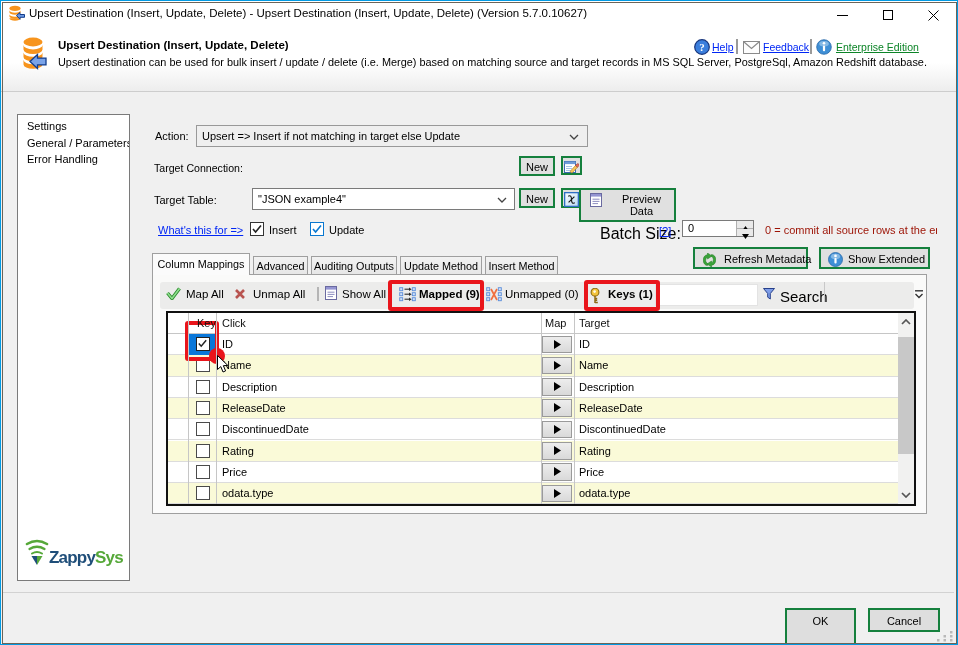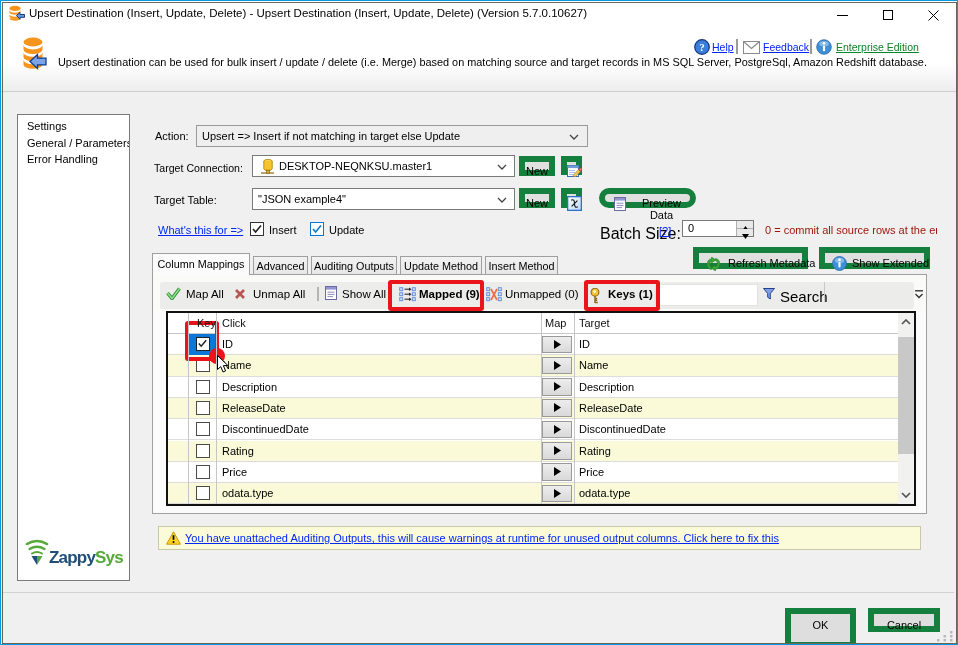--- a/index.html
+++ b/index.html
@@ -20,21 +20,21 @@
 .blink { font-size:11px; text-decoration:underline; color:#0026f5; }
 .bsep { position:absolute; top:39px; width:2px; height:15px; background:#9a9a9a; }
 
 #sidelist { position:absolute; left:17px; top:114px; width:113px; height:467px; background:#fff; border:1px solid #7a7a7a; overflow:hidden; }
 #sidelist .it { padding:1px 0 1px 9px; line-height:14.5px; white-space:nowrap; }
 
 .lbl { position:absolute; font-size:11px; white-space:nowrap; }
 .combo { position:absolute; background:#fff; border:1px solid #7a7a7a; }
 .combo .txt { position:absolute; left:5px; top:4px; font-size:11px; white-space:nowrap; }
 .chev { position:absolute; }
-.btn { position:absolute; background:#e0e0e0; border:6px solid #15803d; font-size:11px; text-align:center; }
+.btn { position:absolute; background:#e0e0e0; border:2px solid #15803d; font-size:11px; text-align:center; }
 .cb { position:absolute; width:14px; height:14px; background:#fff; border:1px solid #333; }
 
 .tab { position:absolute; border:1px solid #9f9f9f; border-bottom:none; background:linear-gradient(#f2f2f2,#e6e6e6); font-size:10.8px; text-align:center; }
 #panel { position:absolute; left:152px; top:274px; width:775px; height:240px; background:#fbfbfb; border:1px solid #9f9f9f; }
 
 #grid { position:absolute; left:166px; top:311px; width:750px; height:195px; background:#fff; border:2px solid #111; }
 
 #warn { position:absolute; left:158px; top:526px; width:763px; height:24px; background:#fbfbd9; border:1px solid #c9c9a8; }
 
 #footline { position:absolute; left:2px; top:592px; width:952px; height:1px; background:#d2d2d2; }
@@ -72,20 +72,21 @@
         </svg>
   </div>
   <div id="banner">
     <svg width="28" height="36" viewBox="0 0 28 36" style="position:absolute; left:21px; top:9px;">
       <ellipse cx="12" cy="5" rx="9.5" ry="4.4" fill="#f7941d"></ellipse>
       <path d="M2.5 8 a9.5 4.4 0 0 0 19 0 v4.6 a9.5 4.4 0 0 1 -19 0 Z" fill="#f7941d"></path>
       <path d="M2.5 15.4 a9.5 4.4 0 0 0 19 0 v4.6 a9.5 4.4 0 0 1 -19 0 Z" fill="#f7941d"></path>
       <path d="M2.5 22.8 a9.5 4.4 0 0 0 19 0 v4.6 a9.5 4.4 0 0 1 -19 0 Z" fill="#f7941d"></path>
       <path d="M9 24.5 L16.5 17.5 v3.6 h8.5 v6.8 h-8.5 v3.6 Z" fill="#7aa3e8" stroke="#123d8c" stroke-width="1.3"></path>
     </svg>
+    <div class="btitle">Upsert Destination (Insert, Update, Delete)</div>
     <div class="bdesc">Upsert destination can be used for bulk insert / update / delete (i.e. Merge) based on matching source and target records in MS SQL Server, PostgreSql, Amazon Redshift database.</div>
     <svg width="16" height="16" viewBox="0 0 16 16" style="position:absolute; left:694px; top:11px;">
       <circle cx="8" cy="8" r="7.3" fill="#3a7edc" stroke="#17357c" stroke-width="1.2"></circle>
       <text x="8" y="12" font-size="11" font-weight="bold" fill="#fff" text-anchor="middle" font-family="Liberation Serif, serif">?</text>
     </svg>
     <a class="blink" style="position:absolute; left:712px; top:13px; font-size:10.5px;">Help</a>
     <div class="bsep" style="left:736px; top:11px;"></div>
     <svg width="17" height="13" viewBox="0 0 17 13" style="position:absolute; left:743px; top:13px;">
       <rect x="0.5" y="0.5" width="16" height="12" fill="#fdfdfd" stroke="#8a8a8a"></rect>
       <path d="M1 1 L8.5 7.5 L16 1" fill="none" stroke="#8a8a8a" stroke-width="1.2"></path>
@@ -117,33 +118,20 @@
 
   <div class="lbl" style="left:155px; top:130px;">Action:</div>
   <div class="combo" style="left:196px; top:125px; width:392px; height:22px; background:#efefef; border-color:#999;">
     <div class="txt">Upsert =&gt; Insert if not matching in target else Update</div>
     <svg class="chev" style="right:8px; top:8px;" width="10" height="6" viewBox="0 0 10 6">
           <polyline points="1,1 5,5 9,1" fill="none" stroke="#444" stroke-width="1.3"></polyline>
         </svg>
   </div>
 
   <div class="lbl" style="left:154px; top:161.5px; font-size:10.6px;">Target Connection:</div>
-  <div class="combo" style="left:252px; top:155px; width:263px; height:22px;">
-    <svg class="chev" style="left:7px; top:2px;" width="15" height="17" viewBox="0 0 15 17">
-      <ellipse cx="8" cy="3.2" rx="4.2" ry="1.8" fill="#ffd34d" stroke="#a98206" stroke-width="0.8"></ellipse>
-      <rect x="3.8" y="3.2" width="8.4" height="7.5" fill="#f6c52e" stroke="none"></rect>
-      <path d="M3.8 3.2 v7.5 a4.2 1.8 0 0 0 8.4 0 v-7.5" fill="#f6c52e" stroke="#a98206" stroke-width="0.8"></path>
-      <path d="M1 15 h13" stroke="#8b6914" stroke-width="1.2"></path>
-      <rect x="6.5" y="12.2" width="3" height="3" fill="#e8a93c" stroke="#8b6914" stroke-width="0.8"></rect>
-    </svg>
-    <div class="txt" style="left:26px;">DESKTOP-NEQNKSU.master1</div>
-    <svg class="chev" style="right:7px; top:8px;" width="10" height="6" viewBox="0 0 10 6">
-          <polyline points="1,1 5,5 9,1" fill="none" stroke="#444" stroke-width="1.3"></polyline>
-        </svg>
-  </div>
   <div class="btn" style="left:519px; top:156px; width:36px; height:20px; line-height:18px;">New</div>
   <div class="btn" style="left:561px; top:156px; width:21px; height:19px;">
     <svg width="15" height="14" viewBox="0 0 15 14" style="margin-top:2px;">
       <rect x="0.5" y="1.5" width="11" height="11" fill="#fff" stroke="#3c6ab0" stroke-width="1"></rect>
       <rect x="0.5" y="1.5" width="11" height="2.6" fill="#6f9bd8"></rect>
       <path d="M2 6.5h6M2 8.5h6M2 10.5h5" stroke="#9dbce4" stroke-width="0.9"></path>
       <path d="M6 11.5 L11.5 5.5 L13.5 7.2 L8 13 Z" fill="#f7c55c" stroke="#b98a28" stroke-width="0.7"></path>
       <path d="M11.5 5.5 L13 4 a1.3 1.3 0 0 1 2 1.6 L13.5 7.2 Z" fill="#e06a5a" stroke="#a4423a" stroke-width="0.7"></path>
     </svg>
   </div>
@@ -162,21 +150,21 @@
             <linearGradient id="fxg" x1="0" y1="0" x2="1" y2="1">
               <stop offset="0" stop-color="#fdfeff"></stop>
               <stop offset="1" stop-color="#b8d8f2"></stop>
             </linearGradient>
           </defs>
       <rect x="0.5" y="0.5" width="14" height="14" fill="url(#fxg)" stroke="#2f6fc4" stroke-width="1.6"></rect>
       <path d="M4.2 4.2 Q7.5 2.6 7.5 7.5 Q7.5 12.4 10.8 10.8" fill="none" stroke="#111" stroke-width="1.1"></path>
       <path d="M4.6 10.4 L10.4 4.6" stroke="#111" stroke-width="1.1"></path>
     </svg>
   </div>
-  <div class="btn" style="left:599px; top:188px; width:97px; height:20px;border-radius:10px;">
+  <div class="btn" style="left:579px; top:188px; width:97px; height:34px;">
     <svg width="14" height="14" viewBox="0 0 14 14" style="position:absolute; left:8px; top:3px;">
       <rect x="1.5" y="0.5" width="11" height="13" fill="#fff" stroke="#6a6aa0" stroke-width="1"></rect>
       <rect x="2" y="1" width="10" height="2.6" fill="#9595d2"></rect>
       <path d="M3.5 6.2h7M3.5 8.4h7M3.5 10.6h5.5" stroke="#8080b8" stroke-width="0.9"></path>
     </svg>
     <span style="position:absolute; left:28px; top:3px;">Preview Data</span>
   </div>
 
   <div class="lbl" style="left:158px; top:224px;"><span class="blink">What's this for =&gt;</span></div>
   <div class="cb" style="left:250px; top:222px;">
@@ -384,28 +372,20 @@
     <div class="abs" style="left:730px; top:0; width:16px; height:191px; background:#f1f1f0;">
       <svg width="10" height="6" viewBox="0 0 10 6" style="position:absolute; left:3px; top:6px;">
             <path d="M1 5 L5 1 L9 5" fill="none" stroke="#555" stroke-width="1.7"></path>
           </svg>
       <div class="abs" style="left:0; top:24px; width:16px; height:117px; background:#c8c8c8;"></div>
       <svg width="10" height="6" viewBox="0 0 10 6" style="position:absolute; left:3px; bottom:6px;">
             <path d="M1 1 L5 5 L9 1" fill="none" stroke="#555" stroke-width="1.7"></path>
           </svg>
     </div>
   </div>
-  <div id="warn">
-    <svg width="15" height="14" viewBox="0 0 15 14" style="position:absolute; left:7px; top:4px;">
-      <path d="M7.5 0.8 L14.4 13.2 H0.6 Z" fill="#ffd428" stroke="#c79810" stroke-width="1"></path>
-      <path d="M7.5 4.2 v4.6" stroke="#000" stroke-width="1.7"></path>
-      <circle cx="7.5" cy="11" r="1" fill="#000"></circle>
-    </svg>
-    <span class="blink" style="position:absolute; left:26px; top:5px; white-space:nowrap;">You have unattached Auditing Outputs, this will cause warnings at runtime for unused output columns. Click here to fix this</span>
-  </div>
   <div id="footline"></div>
   <div class="btn" style="left:785px; top:608px; width:71px; height:40px; line-height:22px; background:#dedede;">OK</div>
   <div class="btn" style="left:868px; top:608px; width:72px; height:24px; line-height:22px; background:#dedede;">Cancel</div>
   <svg width="16" height="11" viewBox="0 0 16 11" style="position:absolute; left:937px; top:631px;">
     <g fill="#b9b9b9">
           <rect x="13" y="0" width="2.5" height="2.5"></rect>
           <rect x="6.5" y="4" width="2.5" height="2.5"></rect>
           <rect x="13" y="4" width="2.5" height="2.5"></rect>
           <rect x="0" y="8" width="2.5" height="2.5"></rect>
           <rect x="6.5" y="8" width="2.5" height="2.5"></rect>

